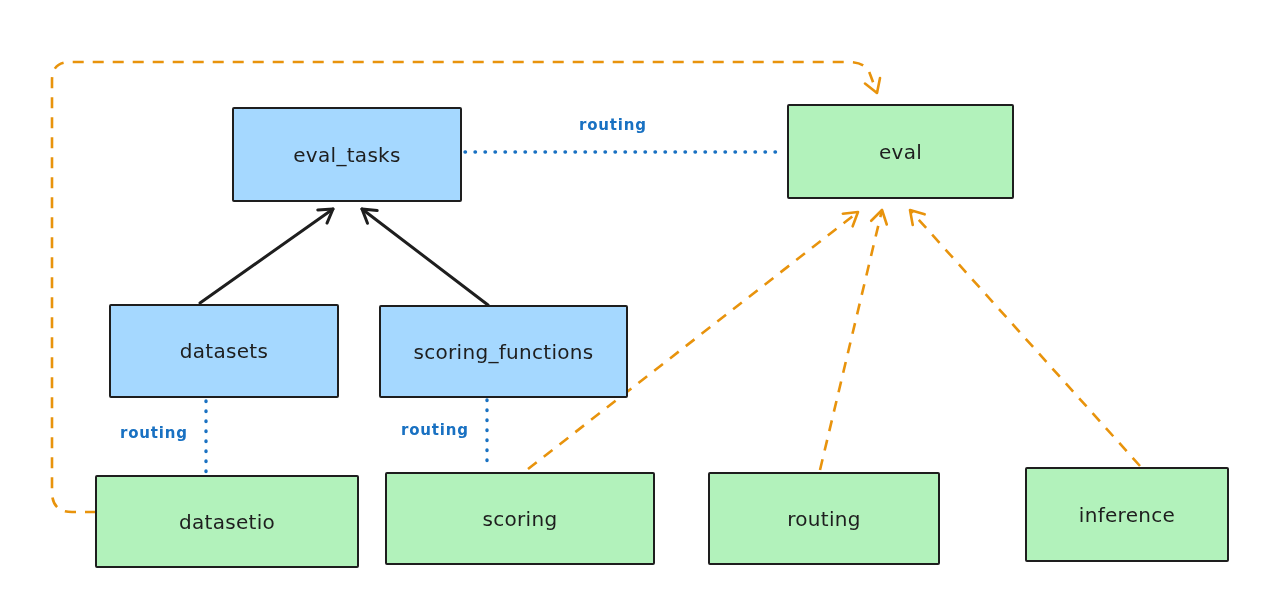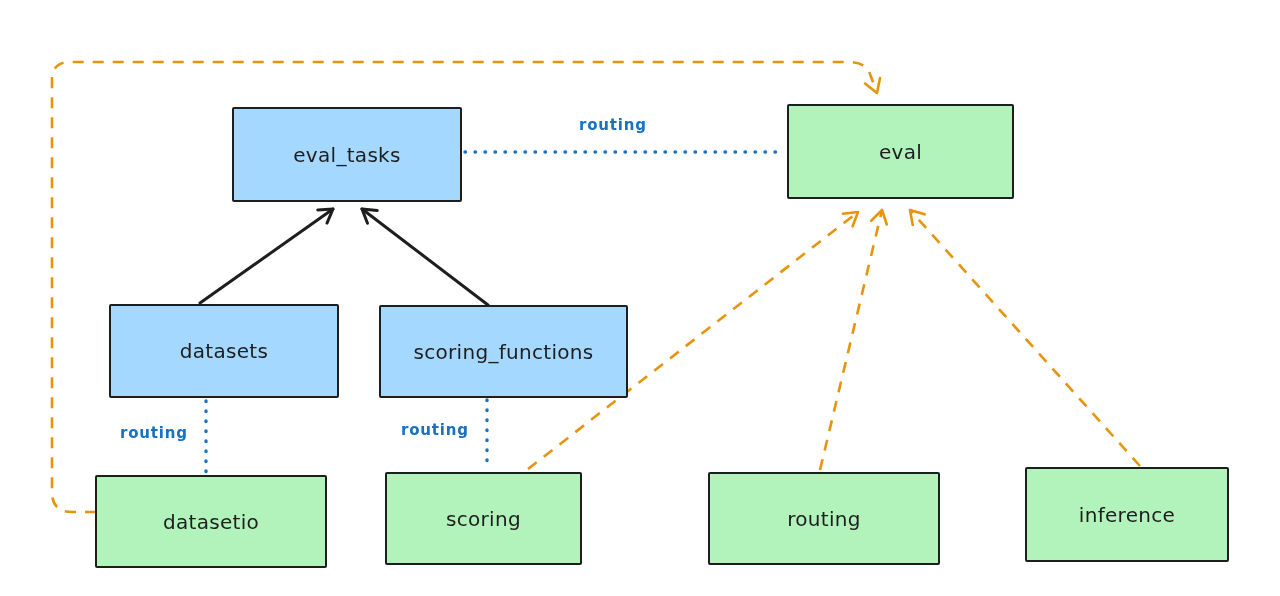--- a/index.html
+++ b/index.html
@@ -102,25 +102,25 @@
   </div>
 
   <div class="node blue" style="left:97px; top:304px; width:230px; height:94px;margin-left:12px;">
     <span>datasets</span>
   </div>
 
   <div class="node blue" style="left:379px; top:305px; width:249px; height:93px;">
     <span>scoring_functions</span>
   </div>
 
-  <div class="node green" style="left:95px; top:475px; width:232px; height:93px;">
+  <div class="node green" style="left:95px; top:475px; width:264px; height:93px;">
     <span>datasetio</span>
   </div>
 
-  <div class="node green" style="left:385px; top:472px; width:197px; height:93px;">
+  <div class="node green" style="left:385px; top:472px; width:270px; height:93px;">
     <span>scoring</span>
   </div>
 
   <div class="node green" style="left:708px; top:472px; width:232px; height:93px;">
     <span>routing</span>
   </div>
 
   <div class="node green" style="left:1025px; top:467px; width:204px; height:95px;">
     <span>inference</span>
   </div>

